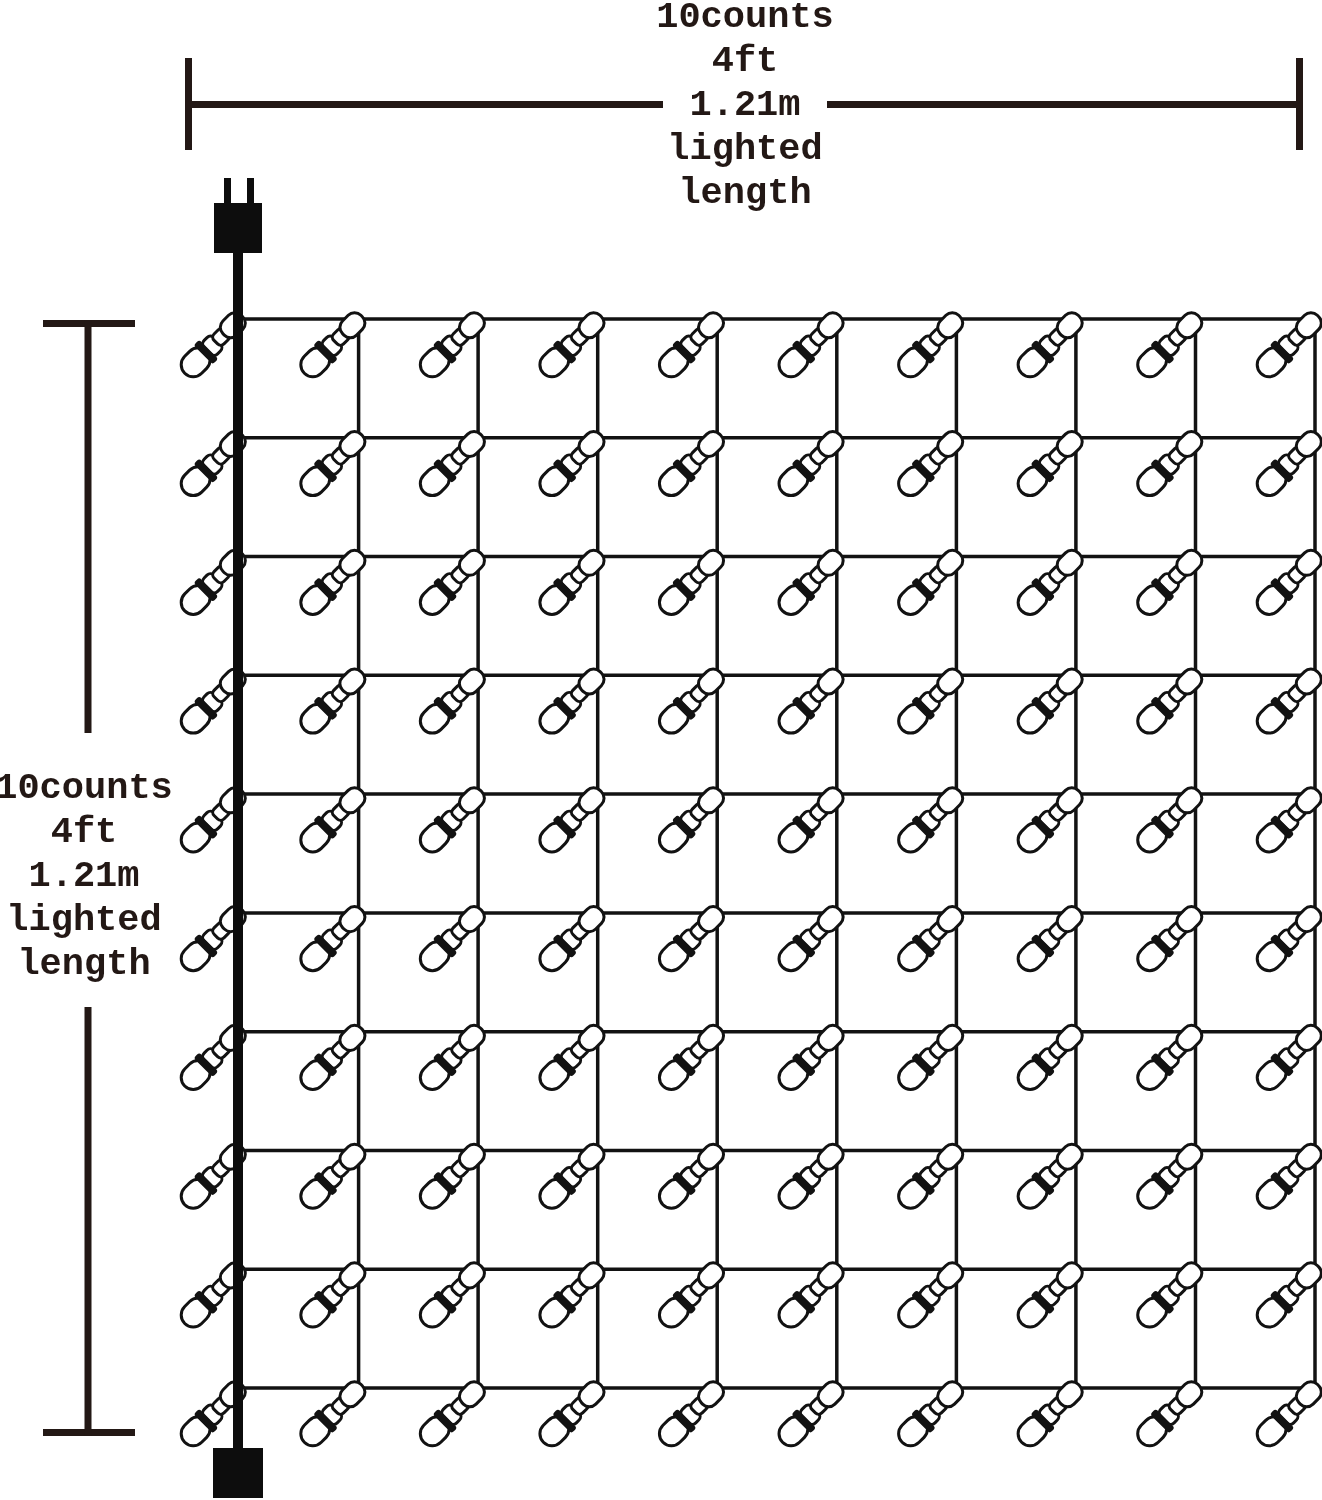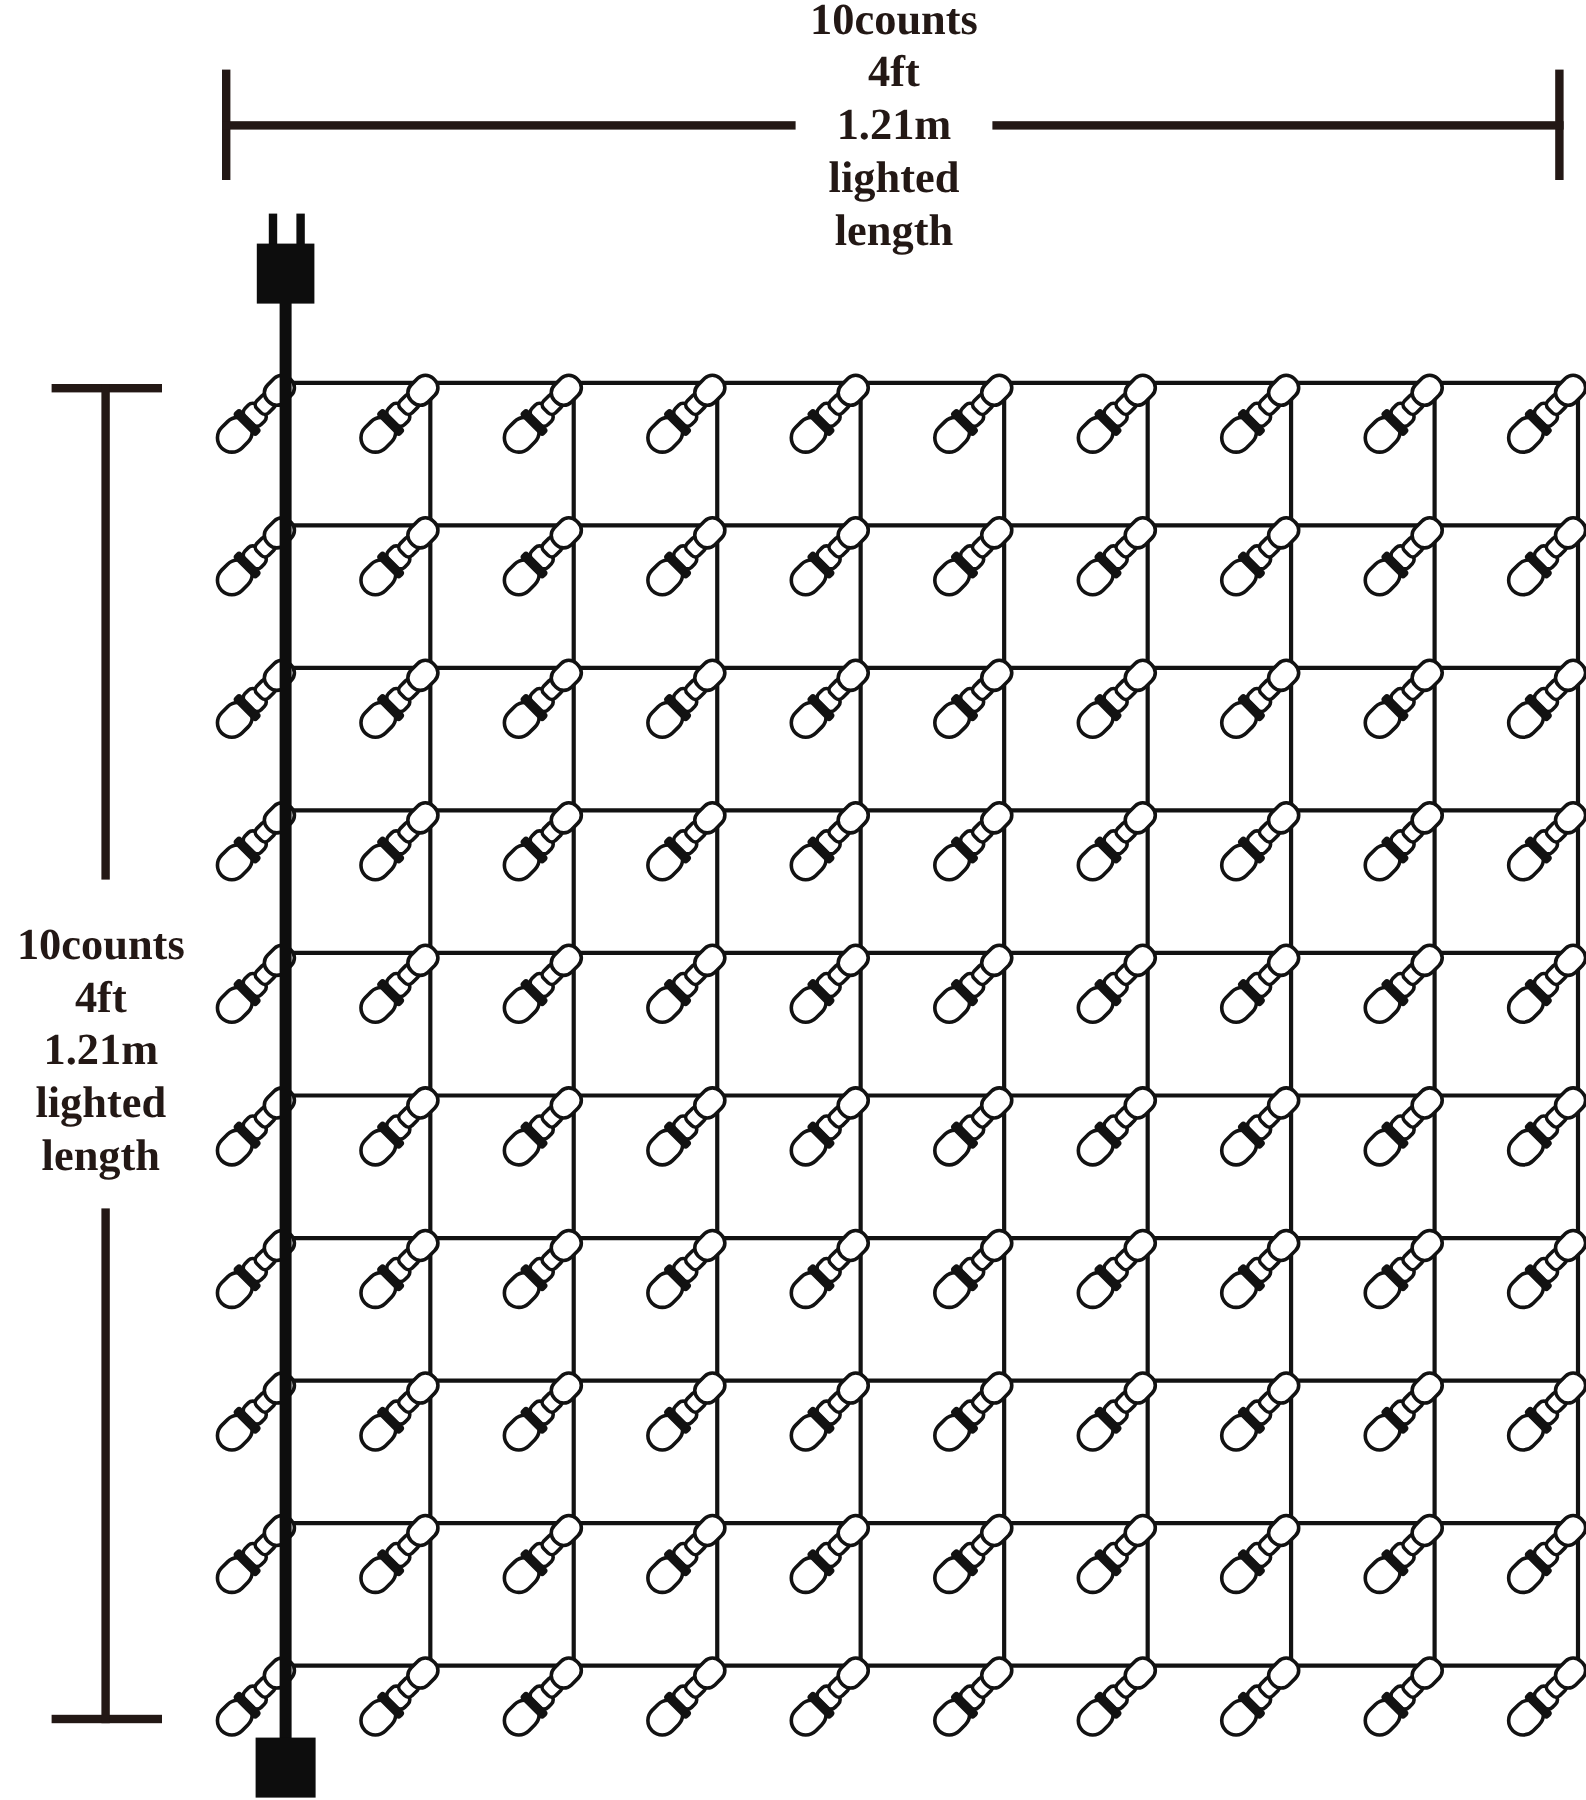--- a/index.html
+++ b/index.html
@@ -1,21 +1,21 @@
 <!DOCTYPE html>
 <html style="--bg: #ffffff; --line: #231815; --ink: #121212; --plug: #0d0d0d; --bulbfill: #ffffff;"><head>
 <meta charset="utf-8">
 <style>
   html,body{margin:0;padding:0;background:#ffffff;}
   .canvas{
     position:relative;
     width:1322px;height:1500px;
     background:var(--bg,#ffffff);
     overflow:hidden;
-    font-family:Liberation Serif, serif;
+    font-family:Liberation Mono, monospace;
     border-radius:24px;
   }
   .canvas svg{position:absolute;left:0;top:0;width:1322px;height:1500px;}
   .dim{fill:var(--line,#231815);}
   .plug{fill:var(--plug,#0d0d0d);}
   .grid-line{stroke:var(--ink,#121212);stroke-width:3.5;stroke-linecap:butt;}
   .bulb-part{fill:var(--bulbfill,#ffffff);stroke:var(--ink,#121212);stroke-width:3;stroke-linejoin:round;}
   .band{fill:var(--ink,#121212);stroke:none;}
   .dim-label{
     position:absolute;width:340px;text-align:center;

